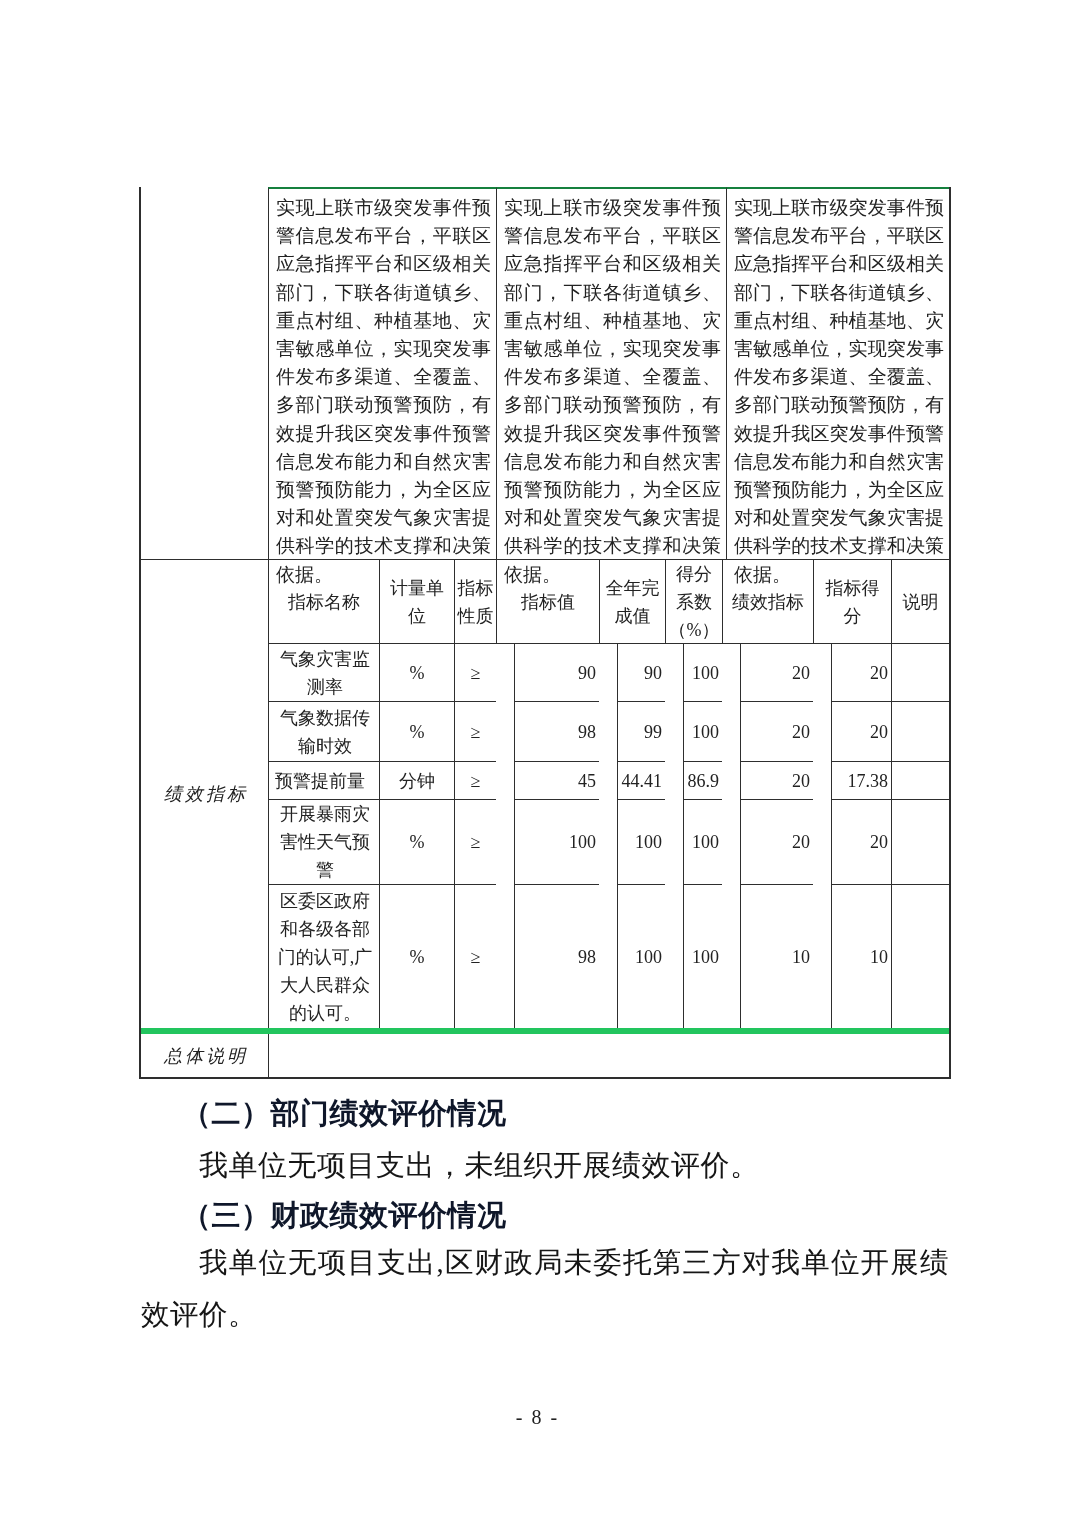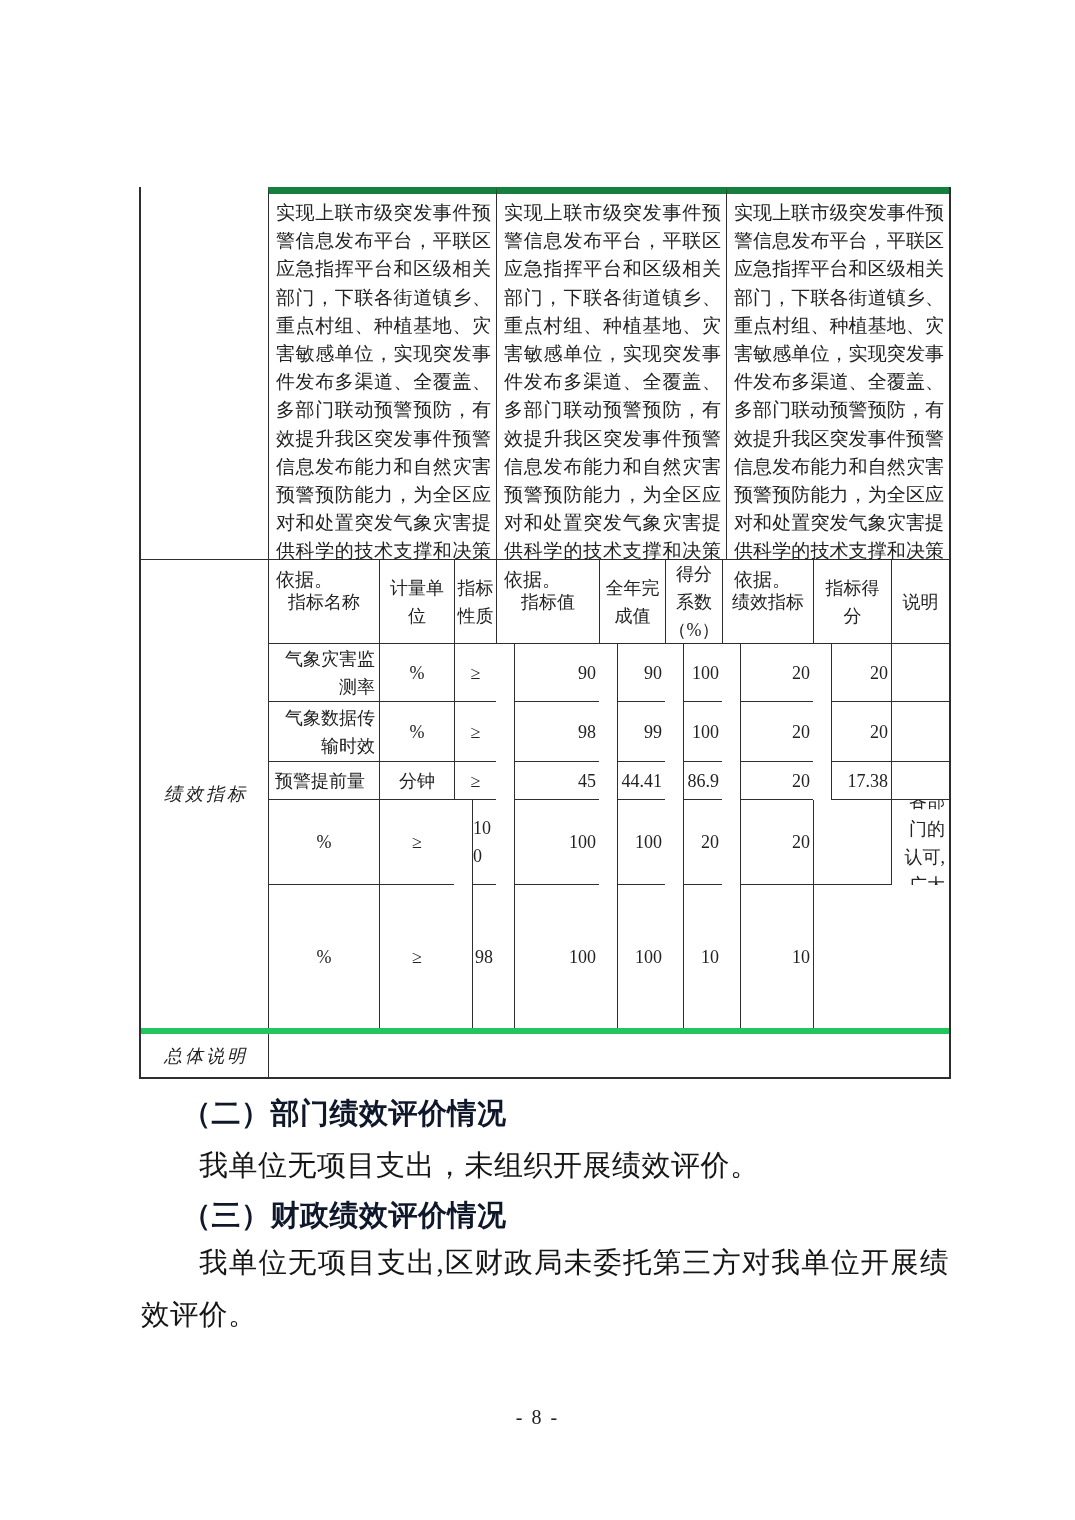--- a/index.html
+++ b/index.html
@@ -27,21 +27,21 @@
     display:flex; align-items:center; justify-content:center;
     font-size:18px; letter-spacing:3px; text-indent:3px;
     color:#222;
     font-style:italic;
   }
 
   
   .row-goals { height:372px; }
   .goal-cell {
     box-sizing:border-box;
-    border-left:1px solid #2e2e2e; border-top:7px solid #15803d;
+    border-left:1px solid #2e2e2e; border-top:2px solid #15803d;
     padding:5px 5px 4px 7px;
     font-size:19px; line-height:28.2px;
     text-align:justify; word-break:break-all;
     color:#222;
   }
   .goal-1 { width:228px; } .goal-2 { width:230px; } .goal-3 { width:223px; }
 
   
   .row-indicators { border-top:1px solid #2e2e2e; }
   .igrid {
@@ -53,21 +53,21 @@
     box-sizing:border-box;
     border-left:1px solid #2e2e2e;
     border-bottom:1px solid #2e2e2e;
     font-size:18px; line-height:28px;
     display:flex; align-items:center;
     word-break:break-all; color:#222;
     overflow:hidden;
   }
   .ic.nb { border-bottom:none; }
   .ic-head { justify-content:center; text-align:center; white-space:pre-line; padding:0 2px; }
-  .ic-name { justify-content:flex-start; text-align:right; padding:2px 4px 2px 6px; line-height:28px; }
+  .ic-name { justify-content:flex-start; text-align:center; padding:2px 4px 2px 6px; line-height:28px; }
   .ic-center { justify-content:center; }
   .ic-num { justify-content:flex-end; padding-right:3px;margin-left:18px; }
   .ic-note { justify-content:center; }
 
   
   .row-overall { border-top:6px solid #22c55e; height:43px; }
   .overall-cell { flex:1; border-left:1px solid #2e2e2e; }
 
   
   .sec-heading {
@@ -150,20 +150,21 @@
         <div class="ic ic-name">预警提前量</div>
         <div class="ic ic-center">分钟</div>
         <div class="ic ic-center">≥</div>
         <div class="ic ic-num">45</div>
         <div class="ic ic-num">44.41</div>
         <div class="ic ic-num">86.9</div>
         <div class="ic ic-num">20</div>
         <div class="ic ic-num">17.38</div>
         <div class="ic ic-note"></div>
 
+        <div class="ic ic-name">开展暴雨灾害性天气预警</div>
         <div class="ic ic-center">%</div>
         <div class="ic ic-center">≥</div>
         <div class="ic ic-num">100</div>
         <div class="ic ic-num">100</div>
         <div class="ic ic-num">100</div>
         <div class="ic ic-num">20</div>
         <div class="ic ic-num">20</div>
         <div class="ic ic-note"></div>
 
         <div class="ic ic-name nb">区委区政府和各级各部门的认可,广大人民群众的认可。</div>

